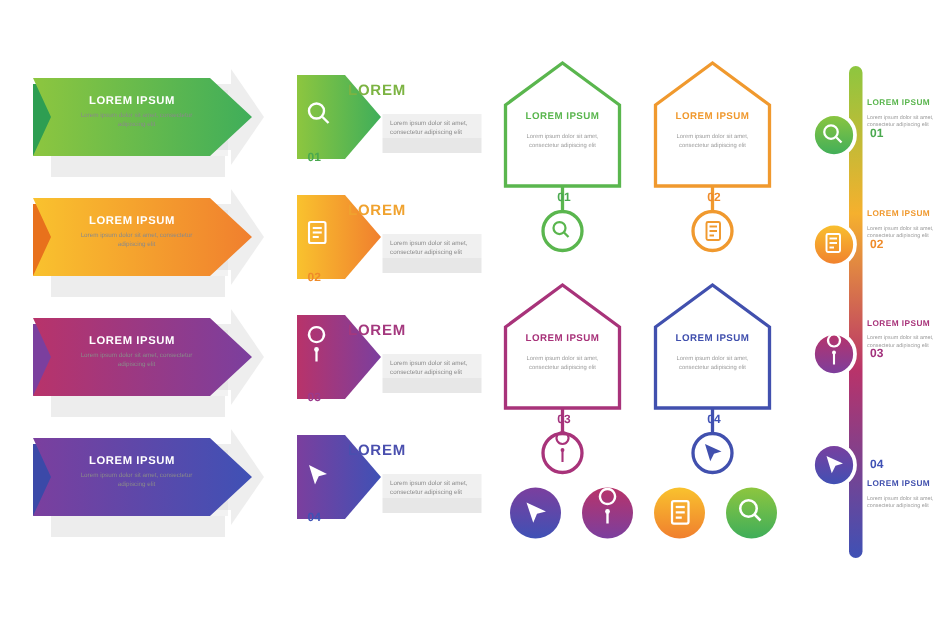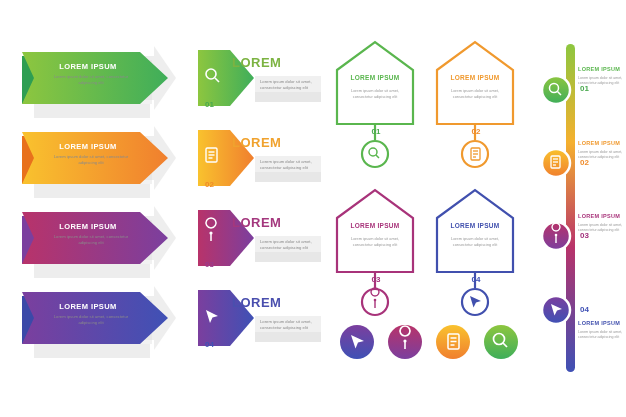--- a/index.html
+++ b/index.html
@@ -7,21 +7,21 @@
     width:626px;height:417px;background:#ffffff;
     font-family:"Liberation Sans",sans-serif;
     overflow:hidden;position:relative;
   }
   .stage{position:absolute;left:0;top:0;width:626px;height:417px;}
 
   
   .ttl{font-size:7.5px;font-weight:bold;letter-spacing:.4px;}
   .body{font-size:4.2px;line-height:1.45;}
   .num{font-weight:bold;}
-  .g2title{position:absolute;left:58px;top:6px;font-size:13px;font-weight:bold;letter-spacing:.5px;}
+  .g2title{position:absolute;left:58px;top:6px;font-size:10px;font-weight:bold;letter-spacing:.5px;}
   .g2body{position:absolute;left:60px;top:33px;width:62px;color:#8a8a8a;font-size:4.2px;line-height:1.5;}
   .t5num{position:absolute;font-size:8px;font-weight:bold;}
   .t5t{position:absolute;font-size:5.5px;font-weight:bold;letter-spacing:.3px;}
   .t5b{position:absolute;width:56px;font-size:3.6px;line-height:1.5;color:#9a9a9a;}
 
   svg{display:block;overflow:visible;}
 </style>
 </head>
 <body>
 

